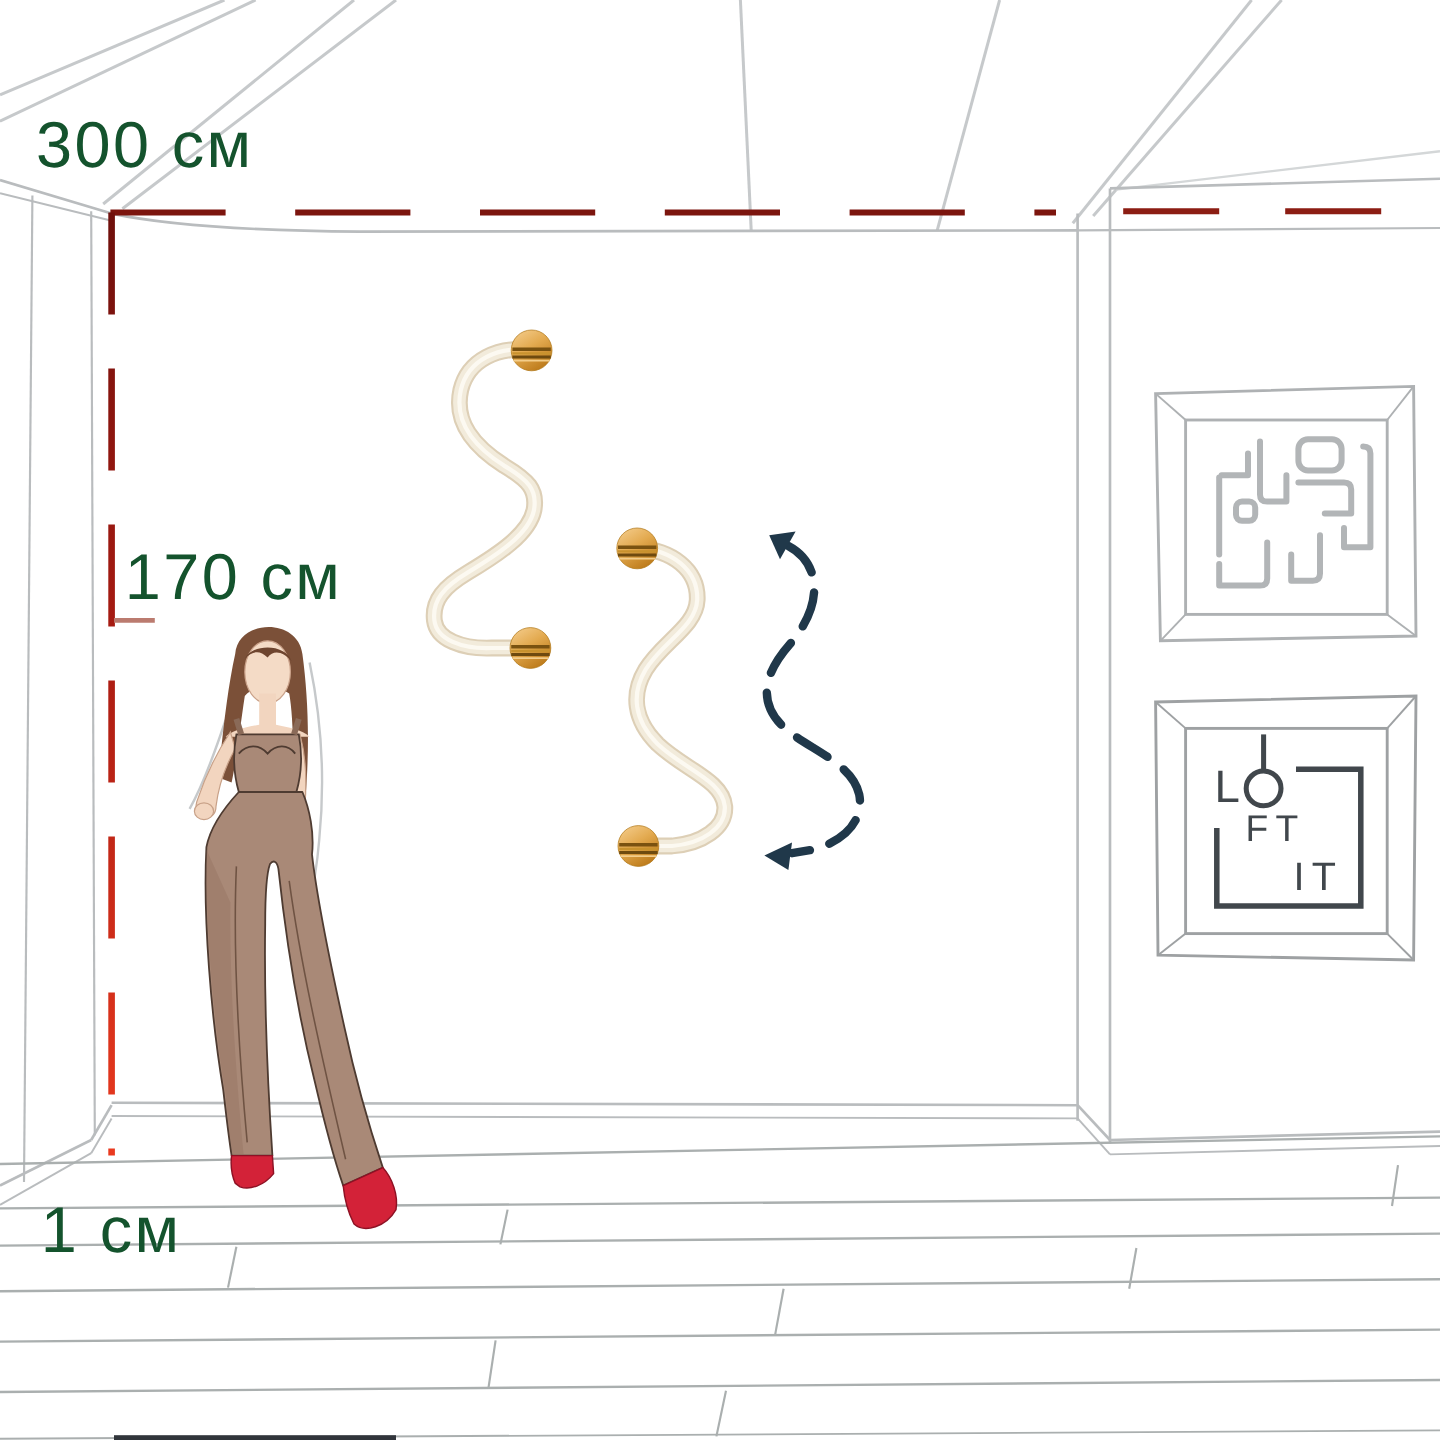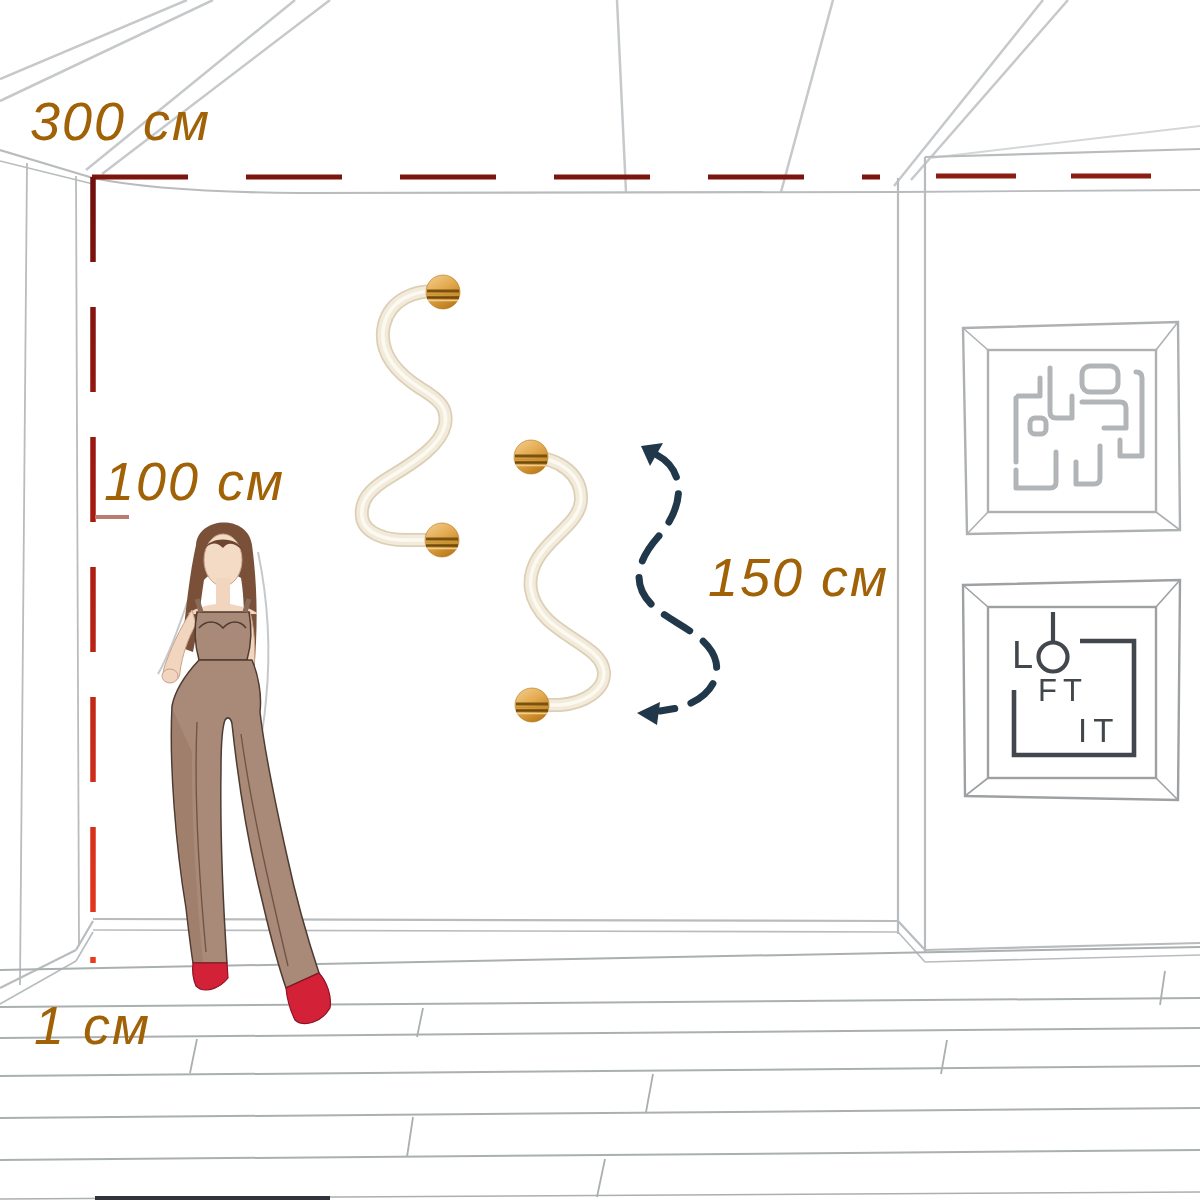--- a/index.html
+++ b/index.html
@@ -1,20 +1,20 @@
 <!DOCTYPE html>
 <html><head>
 <meta charset="utf-8">
 <style>
   html,body{margin:0;padding:0;background:#ffffff;}
   #stage{position:relative;width:1200px;height:1200px;background:#ffffff;overflow:hidden;
          font-family:"Liberation Sans", sans-serif;}
   #scene{position:absolute;left:0;top:0;}
-  .dim-label{position:absolute;font-size:54px;letter-spacing:2px;color:#a16207;
-             font-family:"Liberation Sans", sans-serif;white-space:nowrap;line-height:1;font-style:italic;}
+  .dim-label{position:absolute;font-size:54px;letter-spacing:2px;color:#14532d;
+             font-family:"Liberation Sans", sans-serif;white-space:nowrap;line-height:1;}
   .lbl-300{left:30px;top:94px;}
   .lbl-170{left:104px;top:454px;}
   .lbl-150{left:708px;top:550px;}
   .lbl-0{left:34px;top:998px;}
 </style>
 </head>
 <body>
 
 <div id="stage">
 
@@ -208,17 +208,16 @@
   </g>
 
   <g>
     <path d="M657,455 C685,470 686,505 658,537 C636,562 632,585 652,605 C672,624 710,635 716,662 C720,682 706,700 678,708 L660,711" fill="none" stroke="#20384a" stroke-width="7" stroke-linecap="round" stroke-dasharray="30 17"></path>
     <polygon points="641,446 663,443 650,466" fill="#20384a"></polygon>
     <polygon points="637,713 660,702 657,725" fill="#20384a"></polygon>
   </g>
 </svg>
 
 <div class="dim-label lbl-300">300 см</div>
-<div class="dim-label lbl-170">100 см</div>
-<div class="dim-label lbl-150">150 см</div>
+<div class="dim-label lbl-170">170 см</div>
 <div class="dim-label lbl-0">1 см</div>
 
 </div>
 
 </body></html>

